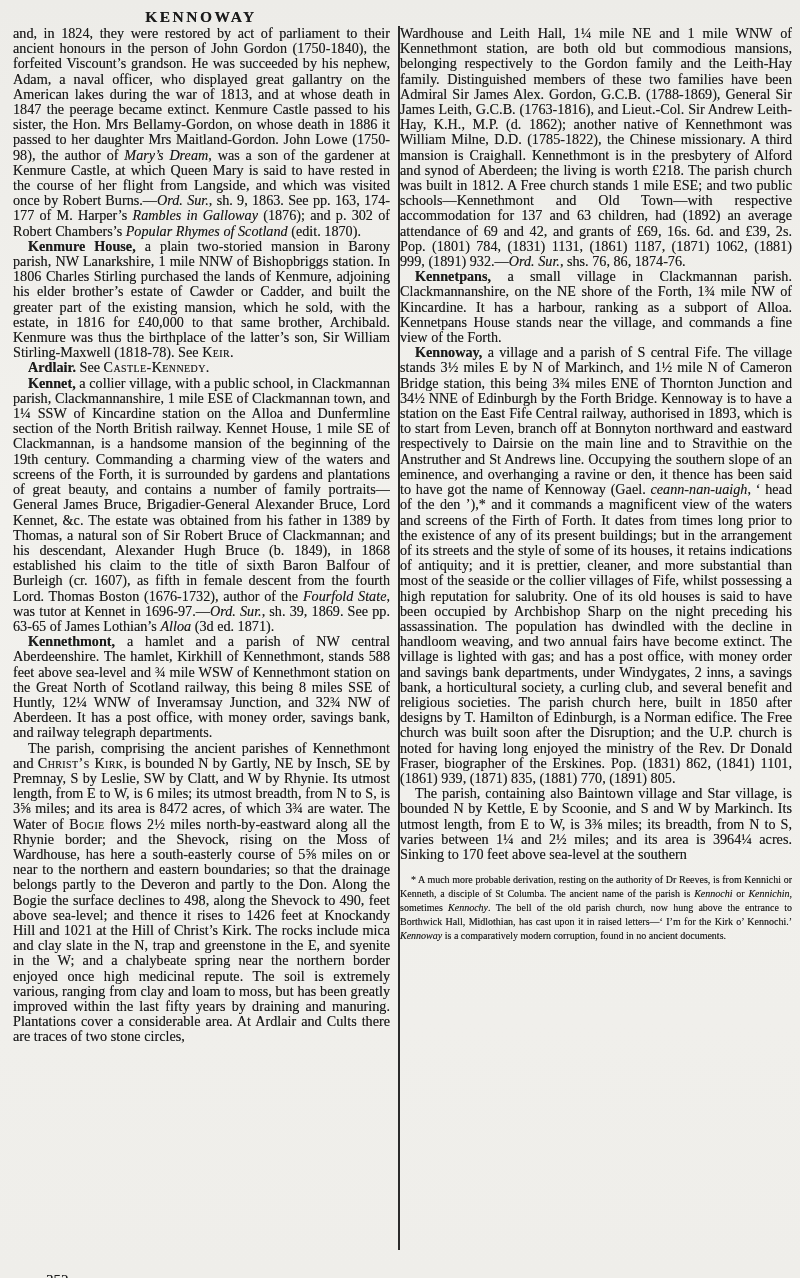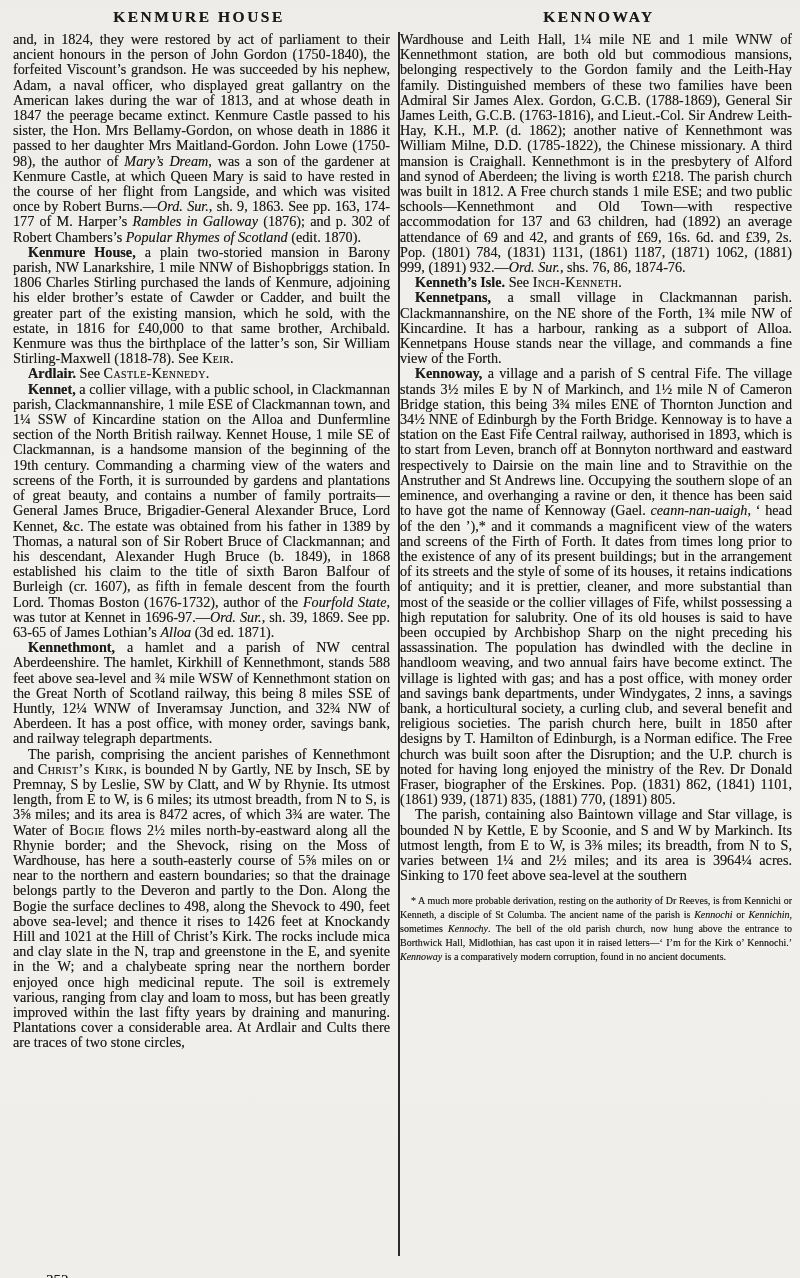--- a/index.html
+++ b/index.html
@@ -11,21 +11,21 @@
     color: #1b1b1b;
   }
   .page { position: relative; width: 800px; height: 1278px; box-sizing: border-box; }
   .header-row { display: flex; padding-top: 8px; }
   .col-head {
     font-weight: bold; font-size: 15.5px; letter-spacing: 2.5px;
     text-align: center; text-shadow: 0 0 0.5px rgba(20,20,20,0.6);
   }
   .col-head.left  { width: 398px; }
   .col-head.right { width: 402px; }
-  .cols { display: flex; margin-top: 6px; height: 1224px; overflow: hidden; }
+  .cols { display: flex; height: 1224px; overflow: hidden; }
   .col {
     box-sizing: border-box; text-align: justify;
     font-size: 14.2px; line-height: 15.2px;
     text-shadow: 0 0 0.45px rgba(25,25,25,0.55);
   }
   .col-left  { width: 398px; padding: 0 8px 0 13px; }
   .col-right { width: 402px; padding: 0 8px 0 0; border-left: 2px solid #2b2b2b; }
   .para { margin: 0; text-indent: 15px; }
   .para.noind { text-indent: 0; }
   .rb  { font-weight: bold; font-family: Liberation Serif, serif; }
@@ -37,38 +37,36 @@
     position: absolute; left: 46px; top: 1272px;
     font-size: 15px; text-shadow: 0 0 0.45px rgba(25,25,25,0.55);
   }
 </style>
 </head>
 <body>
 
 <div class="page">
 
   <div class="header-row">
-    <div class="col-head left">KENMURE HOUSE</div>
     <div class="col-head right">KENNOWAY</div>
   </div>
 
   <div class="cols">
     <div class="col col-left">
         <p class="para noind"><span>and, in 1824, they were restored by act of parliament to their ancient honours in the person of John Gordon (1750-1840), the forfeited Viscount’s grandson.  He was succeeded by his nephew, Adam, a naval officer, who displayed great gallantry on the American lakes during the war of 1813, and at whose death in 1847 the peerage became extinct.  Kenmure Castle passed to his sister, the Hon. Mrs Bellamy-Gordon, on whose death in 1886 it passed to her daughter Mrs Maitland-Gordon.  John Lowe (1750-98), the author of </span><span class="ri">Mary’s Dream</span><span>, was a son of the gardener at Kenmure Castle, at which Queen Mary is said to have rested in the course of her flight from Langside, and which was visited once by Robert Burns.—</span><span class="ri">Ord. Sur.</span><span>, sh. 9, 1863.  See pp. 163, 174-177 of M. Harper’s </span><span class="ri">Rambles in Galloway</span><span> (1876); and p. 302 of Robert Chambers’s </span><span class="ri">Popular Rhymes of Scotland</span><span> (edit. 1870).</span></p>
         <p class="para"><span class="rb">Kenmure House,</span><span> a plain two-storied mansion in Barony parish, NW Lanarkshire, 1 mile NNW of Bishopbriggs station.  In 1806 Charles Stirling purchased the lands of Kenmure, adjoining his elder brother’s estate of Cawder or Cadder, and built the greater part of the existing mansion, which he sold, with the estate, in 1816 for £40,000 to that same brother, Archibald.  Kenmure was thus the birthplace of the latter’s son, Sir William Stirling-Maxwell (1818-78).  See </span><span class="rsc">Keir</span><span>.</span></p>
         <p class="para"><span class="rb">Ardlair.</span><span>  See </span><span class="rsc">Castle-Kennedy</span><span>.</span></p>
         <p class="para"><span class="rb">Kennet,</span><span> a collier village, with a public school, in Clackmannan parish, Clackmannanshire, 1 mile ESE of Clackmannan town, and 1¼ SSW of Kincardine station on the Alloa and Dunfermline section of the North British railway.  Kennet House, 1 mile SE of Clackmannan, is a handsome mansion of the beginning of the 19th century.  Commanding a charming view of the waters and screens of the Forth, it is surrounded by gardens and plantations of great beauty, and contains a number of family portraits—General James Bruce, Brigadier-General Alexander Bruce, Lord Kennet, &amp;c.  The estate was obtained from his father in 1389 by Thomas, a natural son of Sir Robert Bruce of Clackmannan; and his descendant, Alexander Hugh Bruce (b. 1849), in 1868 established his claim to the title of sixth Baron Balfour of Burleigh (cr. 1607), as fifth in female descent from the fourth Lord.  Thomas Boston (1676-1732), author of the </span><span class="ri">Fourfold State</span><span>, was tutor at Kennet in 1696-97.—</span><span class="ri">Ord. Sur.</span><span>, sh. 39, 1869.  See pp. 63-65 of James Lothian’s </span><span class="ri">Alloa</span><span> (3d ed. 1871).</span></p>
         <p class="para"><span class="rb">Kennethmont,</span><span> a hamlet and a parish of NW central Aberdeenshire.  The hamlet, Kirkhill of Kennethmont, stands 588 feet above sea-level and ¾ mile WSW of Kennethmont station on the Great North of Scotland railway, this being 8 miles SSE of Huntly, 12¼ WNW of Inveramsay Junction, and 32¾ NW of Aberdeen.  It has a post office, with money order, savings bank, and railway telegraph departments.</span></p>
         <p class="para"><span>The parish, comprising the ancient parishes of Kennethmont and </span><span class="rsc">Christ’s Kirk</span><span>, is bounded N by Gartly, NE by Insch, SE by Premnay, S by Leslie, SW by Clatt, and W by Rhynie.  Its utmost length, from E to W, is 6 miles; its utmost breadth, from N to S, is 3⅝ miles; and its area is 8472 acres, of which 3¾ are water.  The Water of </span><span class="rsc">Bogie</span><span> flows 2½ miles north-by-eastward along all the Rhynie border; and the Shevock, rising on the Moss of Wardhouse, has here a south-easterly course of 5⅝ miles on or near to the northern and eastern boundaries; so that the drainage belongs partly to the Deveron and partly to the Don.  Along the Bogie the surface declines to 498, along the Shevock to 490, feet above sea-level; and thence it rises to 1426 feet at Knockandy Hill and 1021 at the Hill of Christ’s Kirk.  The rocks include mica and clay slate in the N, trap and greenstone in the E, and syenite in the W; and a chalybeate spring near the northern border enjoyed once high medicinal repute.  The soil is extremely various, ranging from clay and loam to moss, but has been greatly improved within the last fifty years by draining and manuring.  Plantations cover a considerable area.  At Ardlair and Cults there are traces of two stone circles,</span></p>
       </div>
 
     <div class="col col-right">
       <div>
           <p class="para noind"><span>Wardhouse and Leith Hall, 1¼ mile NE and 1 mile WNW of Kennethmont station, are both old but commodious mansions, belonging respectively to the Gordon family and the Leith-Hay family.  Distinguished members of these two families have been Admiral Sir James Alex. Gordon, G.C.B. (1788-1869), General Sir James Leith, G.C.B. (1763-1816), and Lieut.-Col. Sir Andrew Leith-Hay, K.H., M.P. (d. 1862); another native of Kennethmont was William Milne, D.D. (1785-1822), the Chinese missionary.  A third mansion is Craighall.  Kennethmont is in the presbytery of Alford and synod of Aberdeen; the living is worth £218.  The parish church was built in 1812.  A Free church stands 1 mile ESE; and two public schools—Kennethmont and Old Town—with respective accommodation for 137 and 63 children, had (1892) an average attendance of 69 and 42, and grants of £69, 16s. 6d. and £39, 2s.  Pop. (1801) 784, (1831) 1131, (1861) 1187, (1871) 1062, (1881) 999, (1891) 932.—</span><span class="ri">Ord. Sur.</span><span>, shs. 76, 86, 1874-76.</span></p>
-          <p class="para"><span class="rb">Kenneth’s Isle.</span><span>  See </span><span class="rsc">Inch-Kenneth</span><span>.</span></p>
           <p class="para"><span class="rb">Kennetpans,</span><span> a small village in Clackmannan parish. Clackmannanshire, on the NE shore of the Forth, 1¾ mile NW of Kincardine.  It has a harbour, ranking as a subport of Alloa.  Kennetpans House stands near the village, and commands a fine view of the Forth.</span></p>
           <p class="para"><span class="rb">Kennoway,</span><span> a village and a parish of S central Fife.  The village stands 3½ miles E by N of Markinch, and 1½ mile N of Cameron Bridge station, this being 3¾ miles ENE of Thornton Junction and 34½ NNE of Edinburgh by the Forth Bridge.  Kennoway is to have a station on the East Fife Central railway, authorised in 1893, which is to start from Leven, branch off at Bonnyton northward and eastward respectively to Dairsie on the main line and to Stravithie on the Anstruther and St Andrews line.  Occupying the southern slope of an eminence, and overhanging a ravine or den, it thence has been said to have got the name of Kennoway (Gael. </span><span class="ri">ceann-nan-uaigh</span><span>, ‘ head of the den ’),* and it commands a magnificent view of the waters and screens of the Firth of Forth.  It dates from times long prior to the existence of any of its present buildings; but in the arrangement of its streets and the style of some of its houses, it retains indications of antiquity; and it is prettier, cleaner, and more substantial than most of the seaside or the collier villages of Fife, whilst possessing a high reputation for salubrity.  One of its old houses is said to have been occupied by Archbishop Sharp on the night preceding his assassination.  The population has dwindled with the decline in handloom weaving, and two annual fairs have become extinct.  The village is lighted with gas; and has a post office, with money order and savings bank departments, under Windygates, 2 inns, a savings bank, a horticultural society, a curling club, and several benefit and religious societies.  The parish church here, built in 1850 after designs by T. Hamilton of Edinburgh, is a Norman edifice.  The Free church was built soon after the Disruption; and the U.P. church is noted for having long enjoyed the ministry of the Rev. Dr Donald Fraser, biographer of the Erskines.  Pop. (1831) 862, (1841) 1101, (1861) 939, (1871) 835, (1881) 770, (1891) 805.</span></p>
           <p class="para"><span>The parish, containing also Baintown village and Star village, is bounded N by Kettle, E by Scoonie, and S and W by Markinch.  Its utmost length, from E to W, is 3⅜ miles; its breadth, from N to S, varies between 1¼ and 2½ miles; and its area is 3964¼ acres.  Sinking to 170 feet above sea-level at the southern</span></p>
         </div>
       <div class="footnote">
           <p class="para"><span>* A much more probable derivation, resting on the authority of Dr Reeves, is from Kennichi or Kenneth, a disciple of St Columba.  The ancient name of the parish is </span><span class="ri">Kennochi</span><span> or </span><span class="ri">Kennichin</span><span>, sometimes </span><span class="ri">Kennochy</span><span>.  The bell of the old parish church, now hung above the entrance to Borthwick Hall, Midlothian, has cast upon it in raised letters—‘ I’m for the Kirk o’ Kennochi.’  </span><span class="ri">Kennoway</span><span> is a comparatively modern corruption, found in no ancient documents.</span></p>
         </div>
     </div>
   </div>
 

